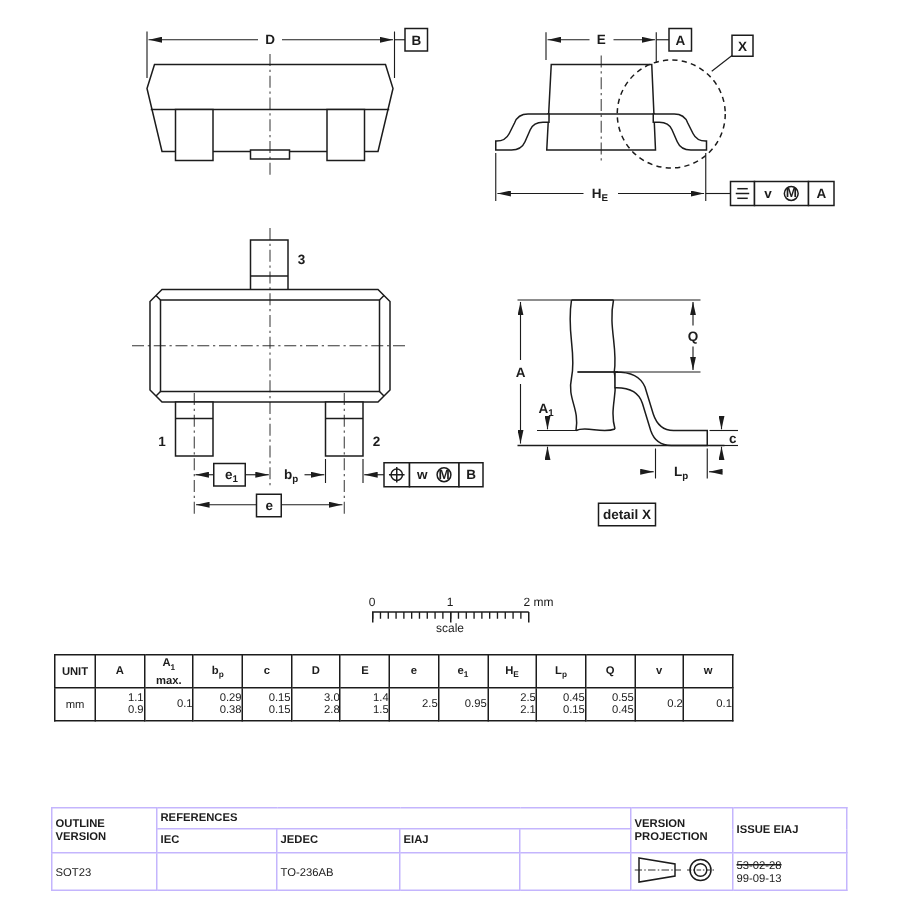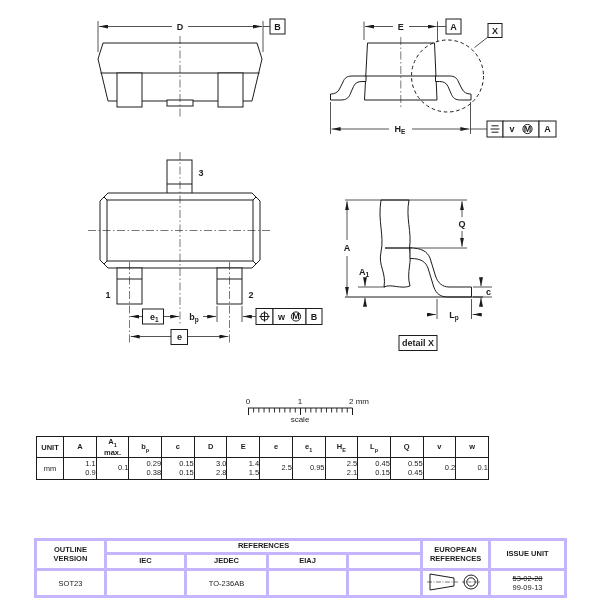--- a/index.html
+++ b/index.html
@@ -19,21 +19,21 @@
   table.dims th,table.dims td{border:1px solid #1c1c1c;text-align:center;vertical-align:middle;
              font-size:7.5px;padding:0;}
   table.dims th{height:20px;font-weight:bold;}
   table.dims td{height:21px;font-weight:normal;}
   table.dims sub{font-size:5.5px;}
   .note:empty,.vb:empty{display:none;}
   .note{font-weight:bold;}
   .vt,.vb{line-height:8.5px;text-align:right;}
   table.foot{position:absolute;left:34px;top:538px;width:530px;border-collapse:collapse;
              table-layout:fixed;border:1.5px solid #1c1c1c;}
-  table.foot th,table.foot td{border:3px solid #c4b5fd;text-align:center;vertical-align:middle;
+  table.foot th,table.foot td{border:1px solid #c4b5fd;text-align:left;vertical-align:middle;
              font-size:7.5px;padding:0 2px;}
   table.foot th{font-weight:bold;line-height:8.5px;}
   .r1{height:14px;}.r2{height:16px;}.r3{height:22px;}
   .strike{text-decoration:line-through;}
   .dateline{line-height:9px;}
 </style>
 </head>
 <body>
 
 <div class="page">
@@ -281,22 +281,22 @@
         <col style="width:82px">
         <col style="width:80px">
     <col style="width:74px">
         <col style="width:68px">
         <col style="width:76px">
   </colgroup>
   <tbody>
         <tr class="r1">
     <th rowspan="2">OUTLINE VERSION</th>
     <th colspan="4">REFERENCES</th>
-    <th rowspan="2">EUROPEAN REFERENCES</th>
-    <th rowspan="2">ISSUE UNIT</th>
+    <th rowspan="2">VERSION PROJECTION</th>
+    <th rowspan="2">ISSUE EIAJ</th>
   </tr>
   <tr class="r2">
     <th>IEC</th>
     <th>JEDEC</th>
     <th>EIAJ</th>
     <th></th>
   </tr>
   <tr class="r3">
     <td>SOT23</td>
     <td></td>

